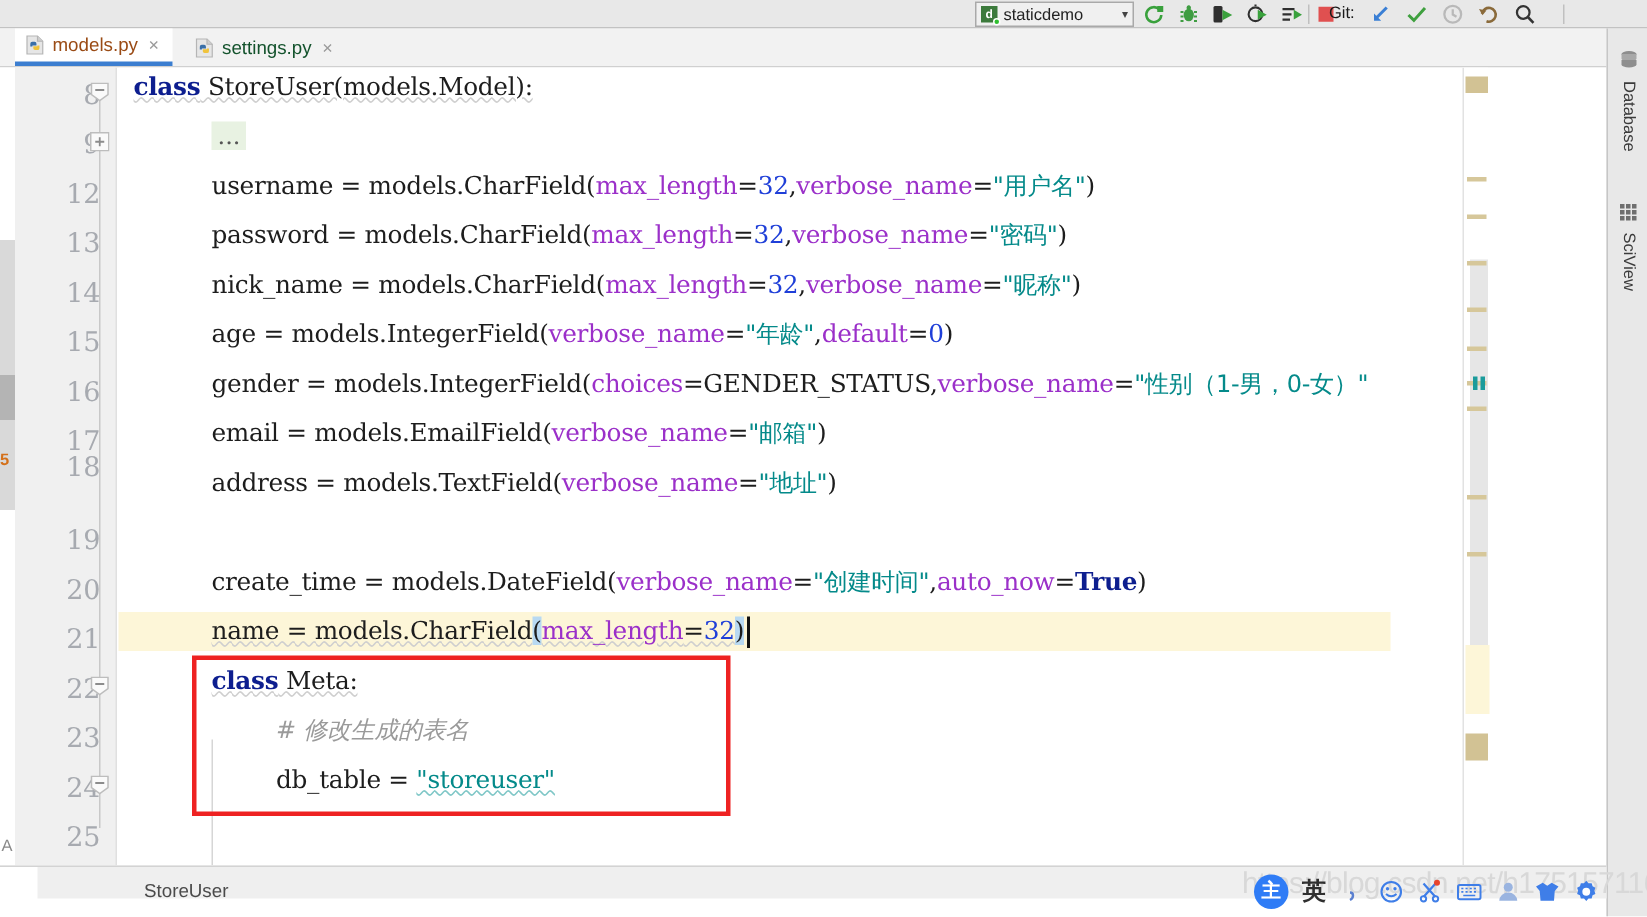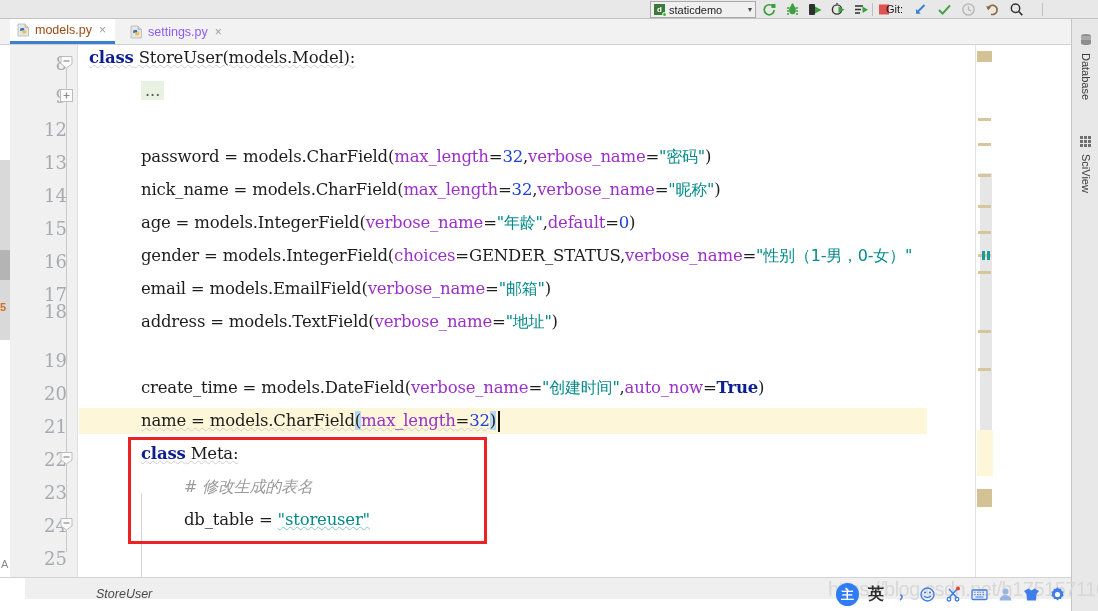--- a/index.html
+++ b/index.html
@@ -78,21 +78,21 @@
     display: flex; align-items: center; gap: 5px;
     padding: 0 7px;
     font-size: 12.5px;
   }
   .tab.active {
     background: #ffffff;
     border-bottom: 3px solid #3c7ed0;
     text-align: right;
   }
   .tab-label-active { color: #9a4b15; }
-  .tab-label-inactive { color: #8b5cf6; }
+  .tab-label-inactive { color: #14532d; }
   .tab-close {
     color: #9b9b9b; font-size: 12px; line-height: 1; margin-left: 2px;
   }
   .pyicon { width: 13px; height: 14px; display: block; }
 
   
   .editor {
     position: absolute; left: 0; top: 45px; width: 1071px; height: 532px;
     background: #ffffff;
     overflow: hidden;
@@ -219,21 +219,20 @@
     writing-mode: vertical-rl;
     text-orientation: mixed;
     white-space: nowrap;
   }
 
   
   .breadcrumbbar {
     position: absolute; left: 0; top: 577px; width: 1071px; height: 22px;
     background: #efefef;
     border-top: 1px solid #d3d3d3;
-    font-style: italic;
   }
   .breadcrumb {
     position: absolute; left: 96px; top: 9px;
     font-size: 12.5px; color: #4a4a4a;
   }
   .bc-white {
     position: absolute; left: 0; top: 0; width: 25px; height: 33px; background: #ffffff;
   }
 
   
@@ -448,20 +447,21 @@
     <div class="codesurface">
 
       <div class="hl-line" style="top:363px;"></div>
 
       <div class="indentguide" style="left:62px; top:448px; height:110px;"></div>
 
       <div class="code" style="top:3px; left:10px;"><span class="kw squig">class</span><span class="plain squig"> StoreUser(models.Model):</span></div>
 
       <div class="dots-box" style="top:36px; left:62px;">...</div>
 
+      <div class="code" style="top:69px; left:62px;"><span class="plain">username = models.CharField(</span><span class="kwarg">max_length</span><span class="plain">=</span><span class="num">32</span><span class="plain">,</span><span class="kwarg">verbose_name</span><span class="plain">=</span><span class="str cn">"用户名"</span><span class="plain">)</span></div>
 
       <div class="code" style="top:102px; left:62px;"><span class="plain">password = models.CharField(</span><span class="kwarg">max_length</span><span class="plain">=</span><span class="num">32</span><span class="plain">,</span><span class="kwarg">verbose_name</span><span class="plain">=</span><span class="str cn">"密码"</span><span class="plain">)</span></div>
 
       <div class="code" style="top:135px; left:62px;"><span class="plain">nick_name = models.CharField(</span><span class="kwarg">max_length</span><span class="plain">=</span><span class="num">32</span><span class="plain">,</span><span class="kwarg">verbose_name</span><span class="plain">=</span><span class="str cn">"昵称"</span><span class="plain">)</span></div>
 
       <div class="code" style="top:168px; left:62px;"><span class="plain">age = models.IntegerField(</span><span class="kwarg">verbose_name</span><span class="plain">=</span><span class="str cn">"年龄"</span><span class="plain">,</span><span class="kwarg">default</span><span class="plain">=</span><span class="num">0</span><span class="plain">)</span></div>
 
       <div class="code" style="top:201px; left:62px;"><span class="plain">gender = models.IntegerField(</span><span class="kwarg">choices</span><span class="plain">=</span><span class="plain">GENDER_STATUS</span><span class="plain">,</span><span class="kwarg">verbose_name</span><span class="plain">=</span><span class="str cn">"性别（1-男，0-女）"</span></div>
 
       <div class="code" style="top:234px; left:62px;"><span class="plain">email = models.EmailField(</span><span class="kwarg">verbose_name</span><span class="plain">=</span><span class="str cn">"邮箱"</span><span class="plain">)</span></div>

